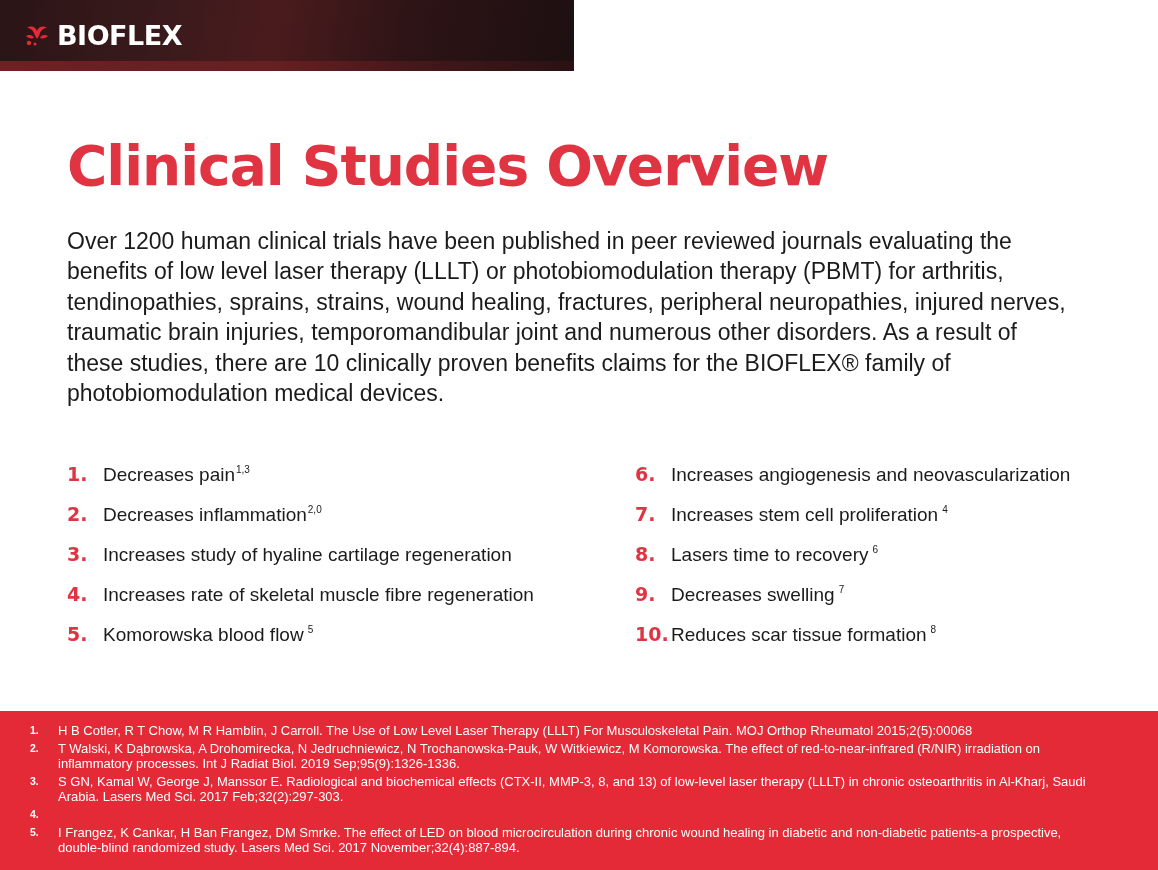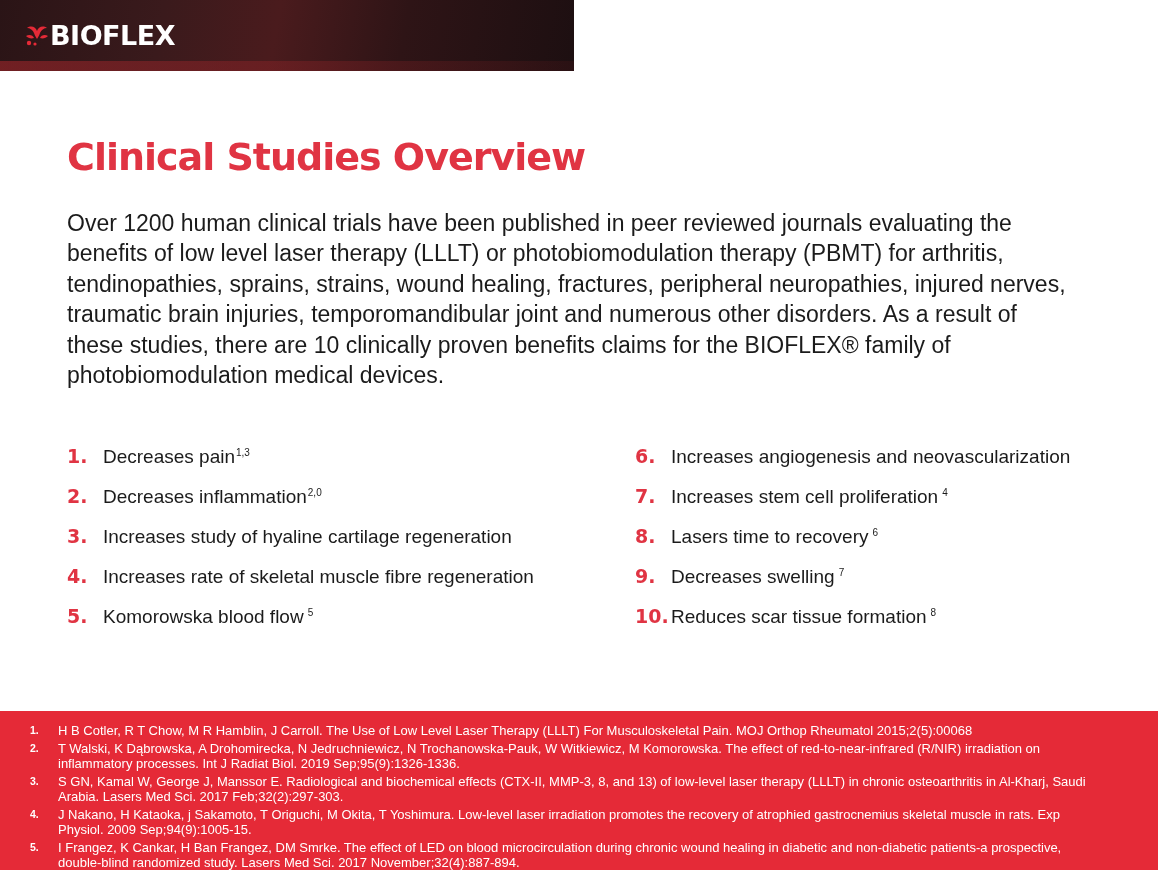--- a/index.html
+++ b/index.html
@@ -31,20 +31,21 @@
     left: 0; right: 0; bottom: 0;
     height: 10px;
     background: linear-gradient(90deg, rgba(170,40,45,0.55), rgba(90,25,28,0.2));
   }
   .logo-wrap {
     position: absolute;
     left: 24px;
     top: 22px;
     display: flex;
     align-items: center;
+    gap: 7px;
   }
   .logo-mark {
     width: 26px;
     height: 24px;
     display: block;
   }
   .logo-text {
     color: #ffffff;
     font-size: 27px;
     font-weight: 700;
@@ -60,21 +61,21 @@
     left: 0;
     right: 0;
     padding: 0 67px;
     box-sizing: border-box;
   }
 
   .page-title {
     margin: 0;
     padding-top: 67px;
     color: #e03443;
-    font-size: 38px;
+    font-size: 55px;
     line-height: 1.05;
     font-weight: 700;
     letter-spacing: -1px;
     font-family: "DejaVu Sans", sans-serif;
   }
 
   .intro {
     margin: 30px 0 0 0;
     width: 1010px;
     color: #1b1b1b;
@@ -238,19 +239,18 @@
     <div class="ref-item">
       <span class="ref-num">2.</span>
       <span class="ref-text">T Walski, K Dąbrowska, A Drohomirecka, N Jedruchniewicz, N Trochanowska-Pauk, W Witkiewicz, M Komorowska. The effect of red-to-near-infrared (R/NIR) irradiation on inflammatory processes. Int J Radiat Biol. 2019 Sep;95(9):1326-1336.</span>
     </div>
     <div class="ref-item">
       <span class="ref-num">3.</span>
       <span class="ref-text">S GN, Kamal W, George J, Manssor E. Radiological and biochemical effects (CTX-II, MMP-3, 8, and 13) of low-level laser therapy (LLLT) in chronic osteoarthritis in Al-Kharj, Saudi Arabia. Lasers Med Sci. 2017 Feb;32(2):297-303.</span>
     </div>
     <div class="ref-item">
       <span class="ref-num">4.</span>
-      <span class="ref-text">J Nakano, H Kataoka, j Sakamoto, T Origuchi, M Okita, T Yoshimura. Low-level laser irradiation promotes the recovery of atrophied gastrocnemius skeletal muscle in rats. Exp Physiol. 2009 Sep;94(9):1005-15.</span>
     </div>
     <div class="ref-item">
       <span class="ref-num">5.</span>
       <span class="ref-text">I Frangez, K Cankar, H Ban Frangez, DM Smrke. The effect of LED on blood microcirculation during chronic wound healing in diabetic and non-diabetic patients-a prospective, double-blind randomized study. Lasers Med Sci. 2017 November;32(4):887-894.</span>
     </div>
   </div>
 
 </body></html>

